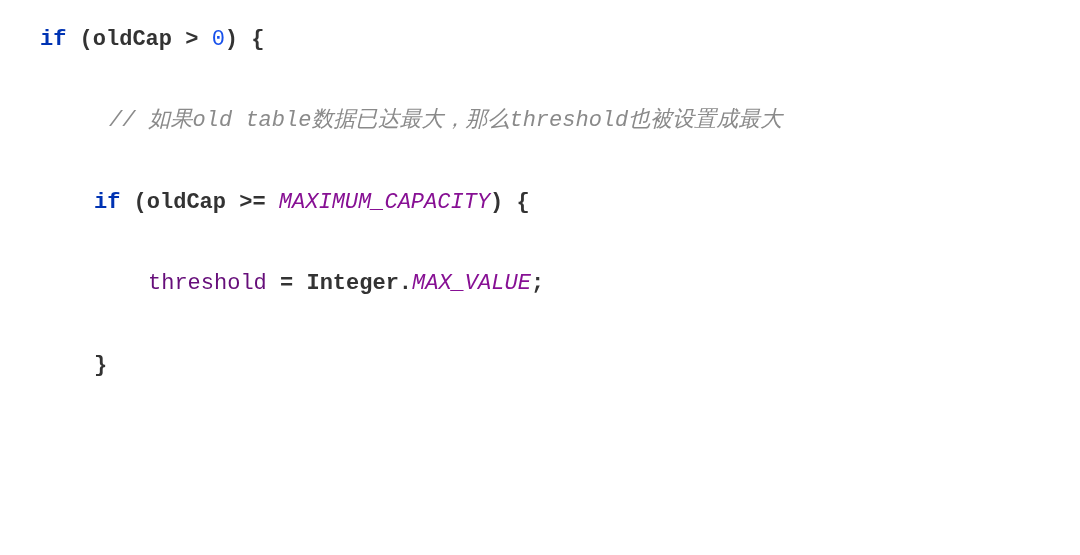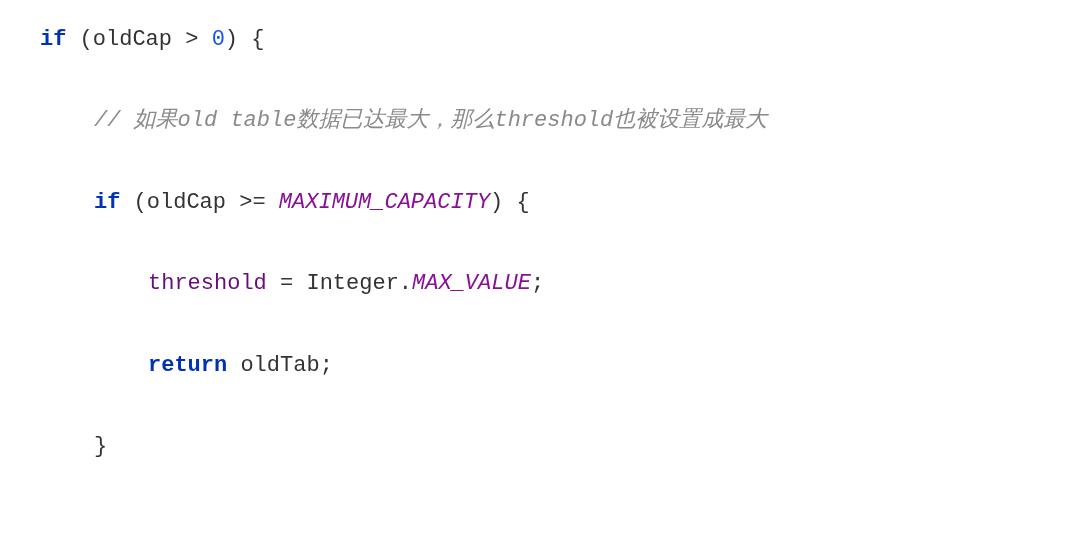--- a/index.html
+++ b/index.html
@@ -18,36 +18,35 @@
     .code-block {
       white-space: pre;
     }
     .line {
       display: block;
       position: relative;
     }
     .indent-1 { padding-left: 54px; }
     .indent-2 { padding-left: 108px; }
     .kw { color: #0033b3; font-weight: bold; }
-    .ident { color: #333333; }
+    .ident { color: #333333; font-weight: bold; }
     .num { color: #1750eb; }
-    .comment { color: #8a8a8a; font-style: italic; }
+    .comment { color: #8a8a8a; font-style: italic; margin-left: 15px; }
     .constant { color: #871094; font-style: italic; }
     .var-purple { color: #660e7a; }
     pre {
       font-family: inherit;
     }
   </style>
 </head>
 <body>
 
 <pre class="code-block"><span class="line"><span class="kw">if</span><span class="ident"> (oldCap &gt; </span><span class="num">0</span><span class="ident">) {</span></span>
 <span class="line indent-1"><span class="comment">// 如果old table数据已达最大，那么threshold也被设置成最大</span></span>
 <span class="line indent-1"><span class="kw">if</span><span class="ident"> (oldCap &gt;= </span><span class="constant">MAXIMUM_CAPACITY</span><span class="ident">) {</span></span>
 <span class="line indent-2"><span class="var-purple">threshold</span><span class="ident"> = Integer.</span><span class="constant">MAX_VALUE</span><span class="ident">;</span></span>
-<span class="line indent-2"><span class="kw">return</span><span class="ident"> oldTab;</span></span>
 <span class="line indent-1"><span class="ident">}</span></span>
 
 
 
 
 
 </pre>
 
 </body></html>

